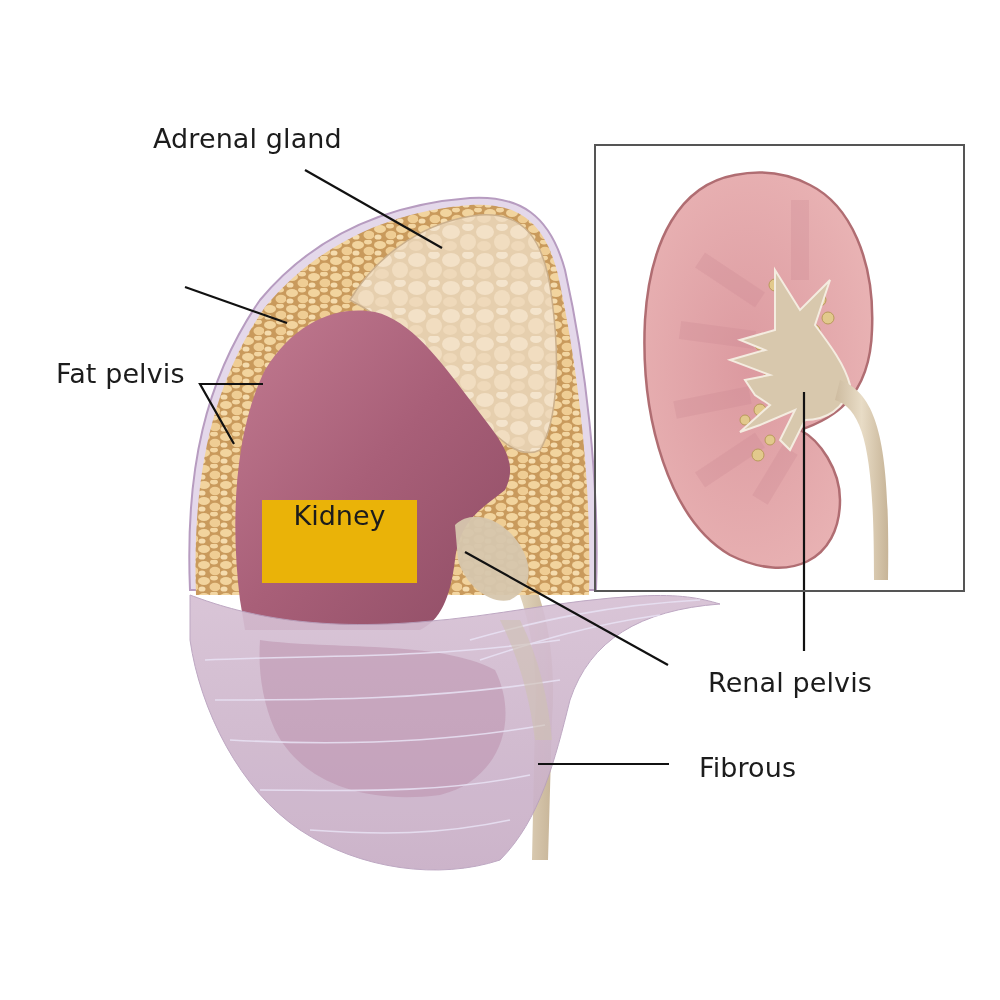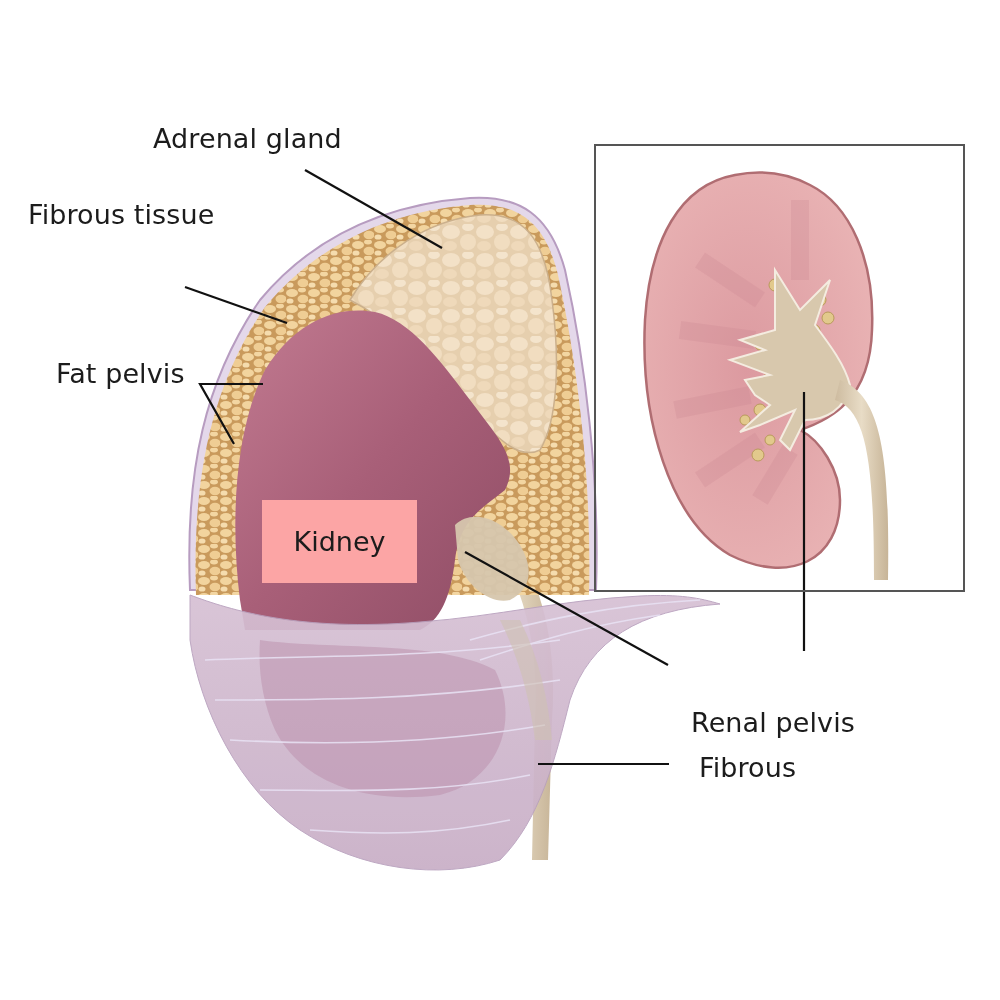--- a/index.html
+++ b/index.html
@@ -1,21 +1,21 @@
 <!DOCTYPE html>
 <html><head>
 <meta charset="utf-8">
 <style>
   html, body { margin: 0; padding: 0; background: #ffffff; }
   body { width: 1000px; height: 1000px; position: relative; overflow: hidden;
          font-family: "DejaVu Sans", "Liberation Sans", sans-serif; color: #1a1a1a; }
   .art { position: absolute; left: 0; top: 0; width: 1000px; height: 1000px; }
   .label { position: absolute; font-size: 27px; line-height: 34px; color: #1c1c1c; white-space: nowrap; letter-spacing: 0.1px; }
   .kidney-box { position: absolute; left: 262px; top: 500px; width: 155px; height: 83px;
-                background: #fca5a5; display: flex; align-items: center; justify-content: center; }
+                background: #eab308; display: flex; align-items: flex-start; justify-content: center; }
   .kidney-box span { font-size: 27px; color: #1c1c1c; }
   .inset { position: absolute; left: 594px; top: 144px; width: 371px; height: 448px;
            border: 2px solid #555555; box-sizing: border-box; }
 </style>
 </head>
 <body>
 
 <svg class="art" viewBox="0 0 1000 1000" xmlns="http://www.w3.org/2000/svg">
   <defs>
     <linearGradient id="kidGrad" x1="0" y1="0" x2="1" y2="1">
@@ -110,20 +110,19 @@
     <line x1="465" y1="552" x2="668" y2="665"></line>
     <line x1="804" y1="392" x2="804" y2="651"></line>
     <line x1="538" y1="764" x2="669" y2="764"></line>
   </g>
 </svg>
 
 <div class="inset"></div>
 
 <div class="label" style="left:109px; top:122px;margin-left:44px;">Adrenal gland</div>
 <div class="label" style="left:28px; top:198px;">
-  <div>Fibrous tissue</div>
 </div>
 <div class="label" style="left:56px; top:357px;">Fat pelvis</div>
 <div class="kidney-box">
   <span>Kidney</span>
 </div>
-<div class="label" style="left:691px; top:666px;margin-top:40px;">Renal pelvis</div>
+<div class="label" style="left:708px; top:666px;">Renal pelvis</div>
 <div class="label" style="left:699px; top:751px;">Fibrous</div>
 
 </body></html>

